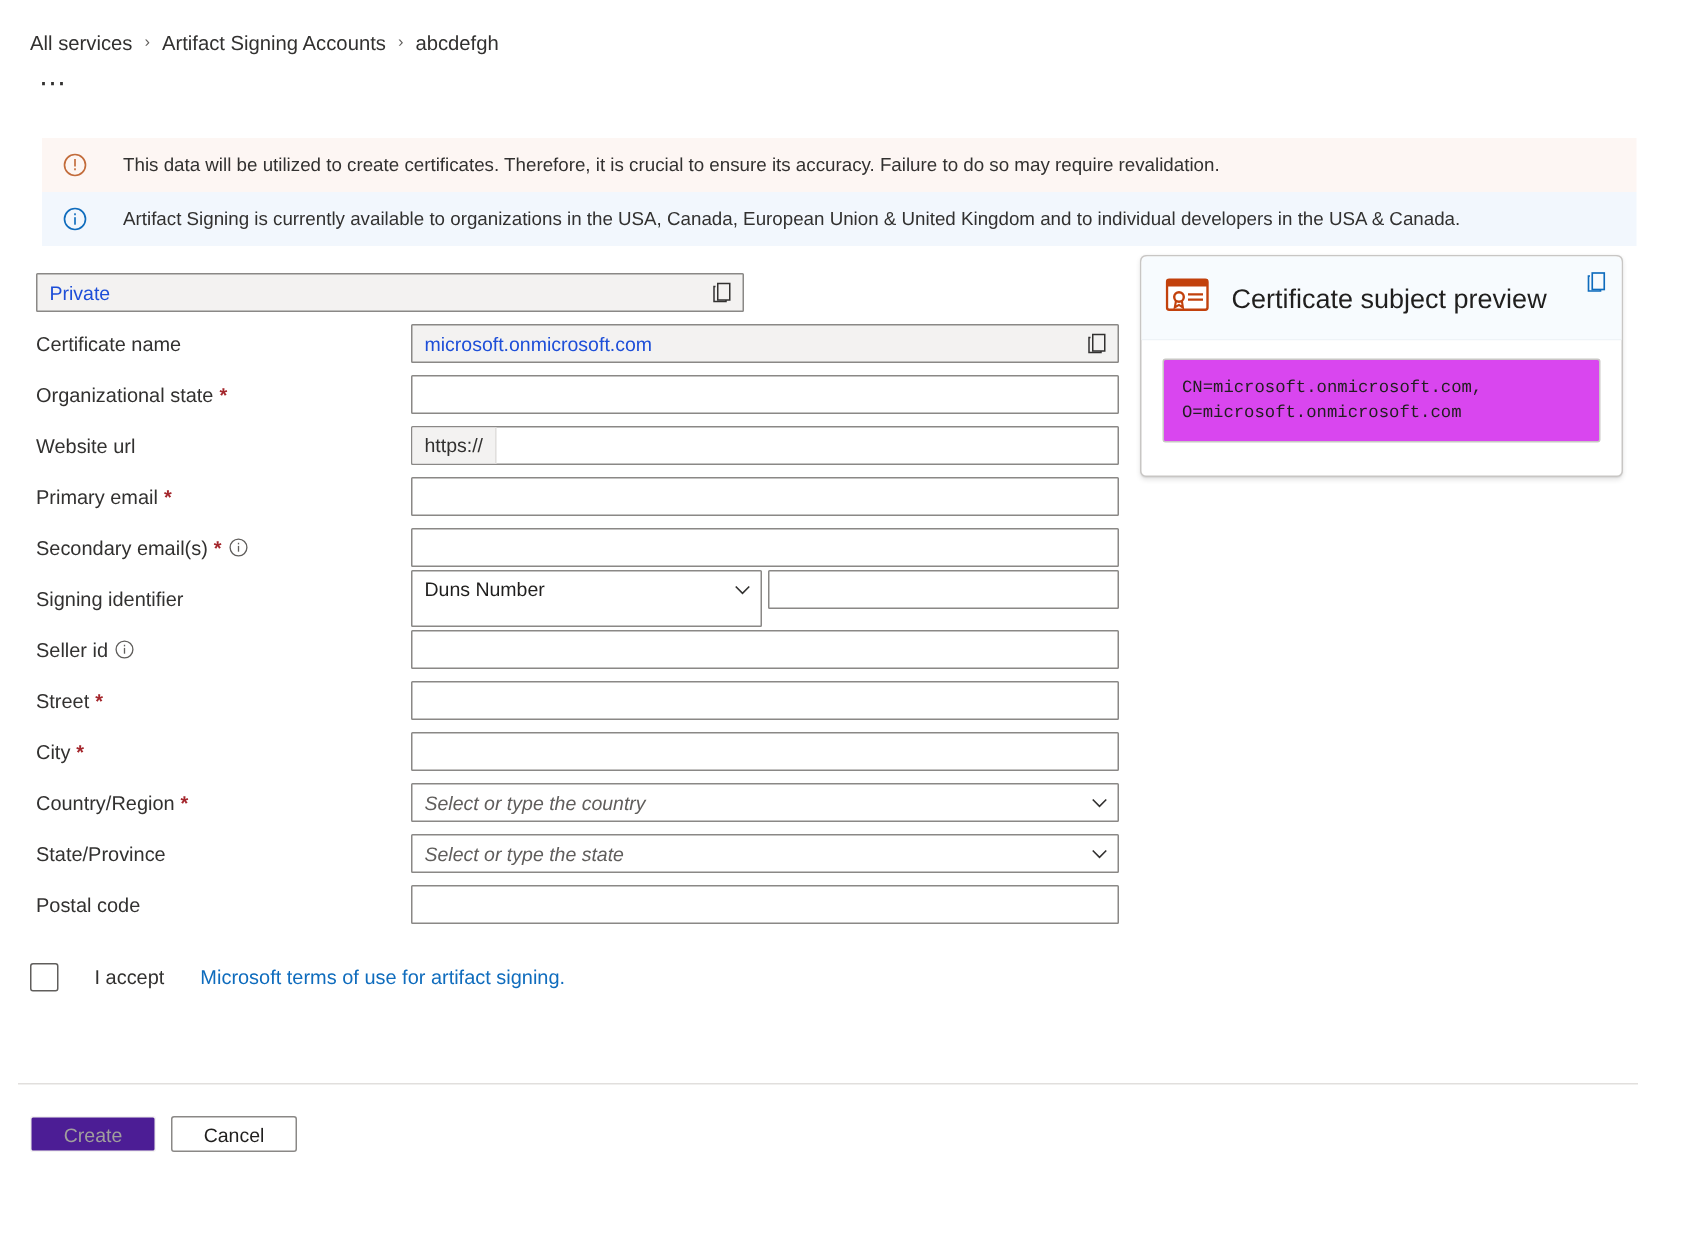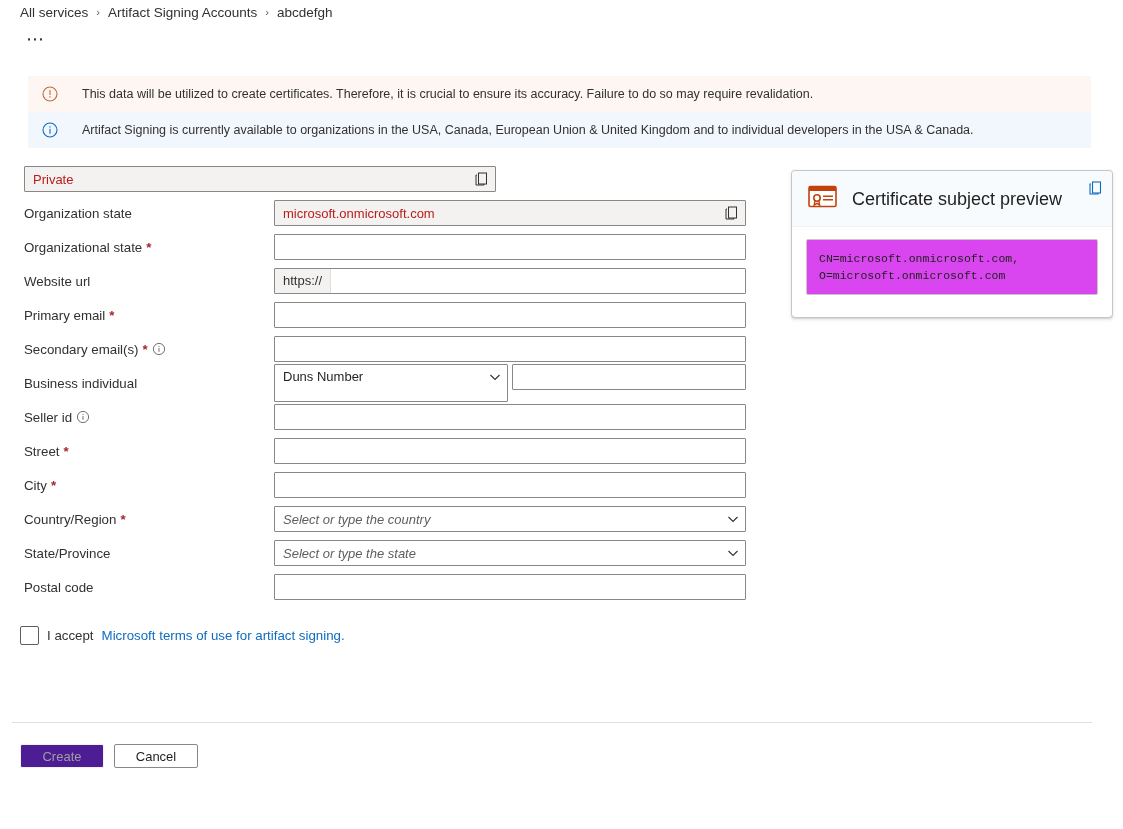--- a/index.html
+++ b/index.html
@@ -15,21 +15,21 @@
     color: #201f1e;
     position: relative;
     overflow: hidden;
   }
 
   
   .breadcrumb {
     display: flex;
     align-items: center;
     gap: 8px;
-    padding: 0 0 0 20px;
+    padding: 16px 0 0 20px;
     font-size: 13.5px;
     color: #323130;
     height: 24px;
   }
   .breadcrumb a {
     color: #323130;
     text-decoration: none;
     cursor: pointer;
   }
   .breadcrumb .sep {
@@ -126,21 +126,21 @@
     background: #ffffff;
     font-family: "Liberation Sans", sans-serif;
     font-size: 13px;
     color: #201f1e;
     padding: 0 30px 0 8px;
     outline: none;
     border-radius: 1px;
   }
   .input.readonly {
     background: #f3f2f1;
-    color: #b91c1c;
+    color: #1d4ed8;
   }
   .input::placeholder {
     color: #605e5c;
     font-style: italic;
   }
   .copy-btn {
     position: absolute;
     right: 5px;
     top: 4px;
     width: 18px;
@@ -203,21 +203,20 @@
   .cert-card {
     position: absolute;
     left: 760px;
     top: 170px;
     width: 322px;
     border: 1px solid #c8c6c4;
     border-radius: 4px;
     background: #ffffff;
     box-shadow: 0 1.6px 3.6px rgba(0,0,0,0.10), 0 0.3px 0.9px rgba(0,0,0,0.08);
     box-sizing: border-box;
-    margin-left: 31px;
   }
   .cert-header {
     display: flex;
     align-items: center;
     gap: 14px;
     padding: 14px 16px 12px 16px;
     background: #f7fbfe;
     border-bottom: 1px solid #eef3f7;
     border-radius: 4px 4px 0 0;
   }
@@ -248,21 +247,21 @@
     width: 18px;
     height: 18px;
     color: #0f6cbd;
     cursor: pointer;
   }
 
   
   .terms {
     display: flex;
     align-items: center;
-    gap: 8px;
+    gap: 24px;
     padding: 22px 0 0 20px;
     font-size: 13.3px;
     color: #323130;
   }
   .checkbox {
     width: 19px;
     height: 19px;
     border: 1px solid #605e5c;
     background: #ffffff;
     border-radius: 2px;
@@ -360,21 +359,21 @@
         <svg width="18" height="18" viewBox="0 0 18 18">
           <rect x="5.5" y="3" width="8" height="11" fill="none" stroke="#323130" stroke-width="1"></rect>
           <path d="M4 5 L3 5 L3 15 L11 15 L11 14" fill="none" stroke="#323130" stroke-width="1"></path>
         </svg>
       </span>
     </div>
   </div>
 
   <div class="row">
     <div class="label">
-      <span>Organization state</span>
+      <span>Certificate name</span>
     </div>
     <div class="field">
       <input class="input readonly" readonly="" value="microsoft.onmicrosoft.com" style="">
       <span class="copy-btn">
         <svg width="18" height="18" viewBox="0 0 18 18">
           <rect x="5.5" y="3" width="8" height="11" fill="none" stroke="#323130" stroke-width="1"></rect>
           <path d="M4 5 L3 5 L3 15 L11 15 L11 14" fill="none" stroke="#323130" stroke-width="1"></path>
         </svg>
       </span>
     </div>
@@ -422,21 +421,21 @@
         </svg>
       </span>
     </div>
     <div class="field">
       <input class="input" value="" style="">
     </div>
   </div>
 
   <div class="row">
     <div class="label">
-      <span>Business individual</span>
+      <span>Signing identifier</span>
     </div>
     <div class="split-row">
       <div class="split-left">
         <div class="select">Duns Number</div>
         <span class="chev-btn">
           <svg width="12" height="12" viewBox="0 0 12 12">
             <path d="M1.5 4 L6 8.5 L10.5 4" fill="none" stroke="#323130" stroke-width="1.1"></path>
           </svg>
         </span>
       </div>

